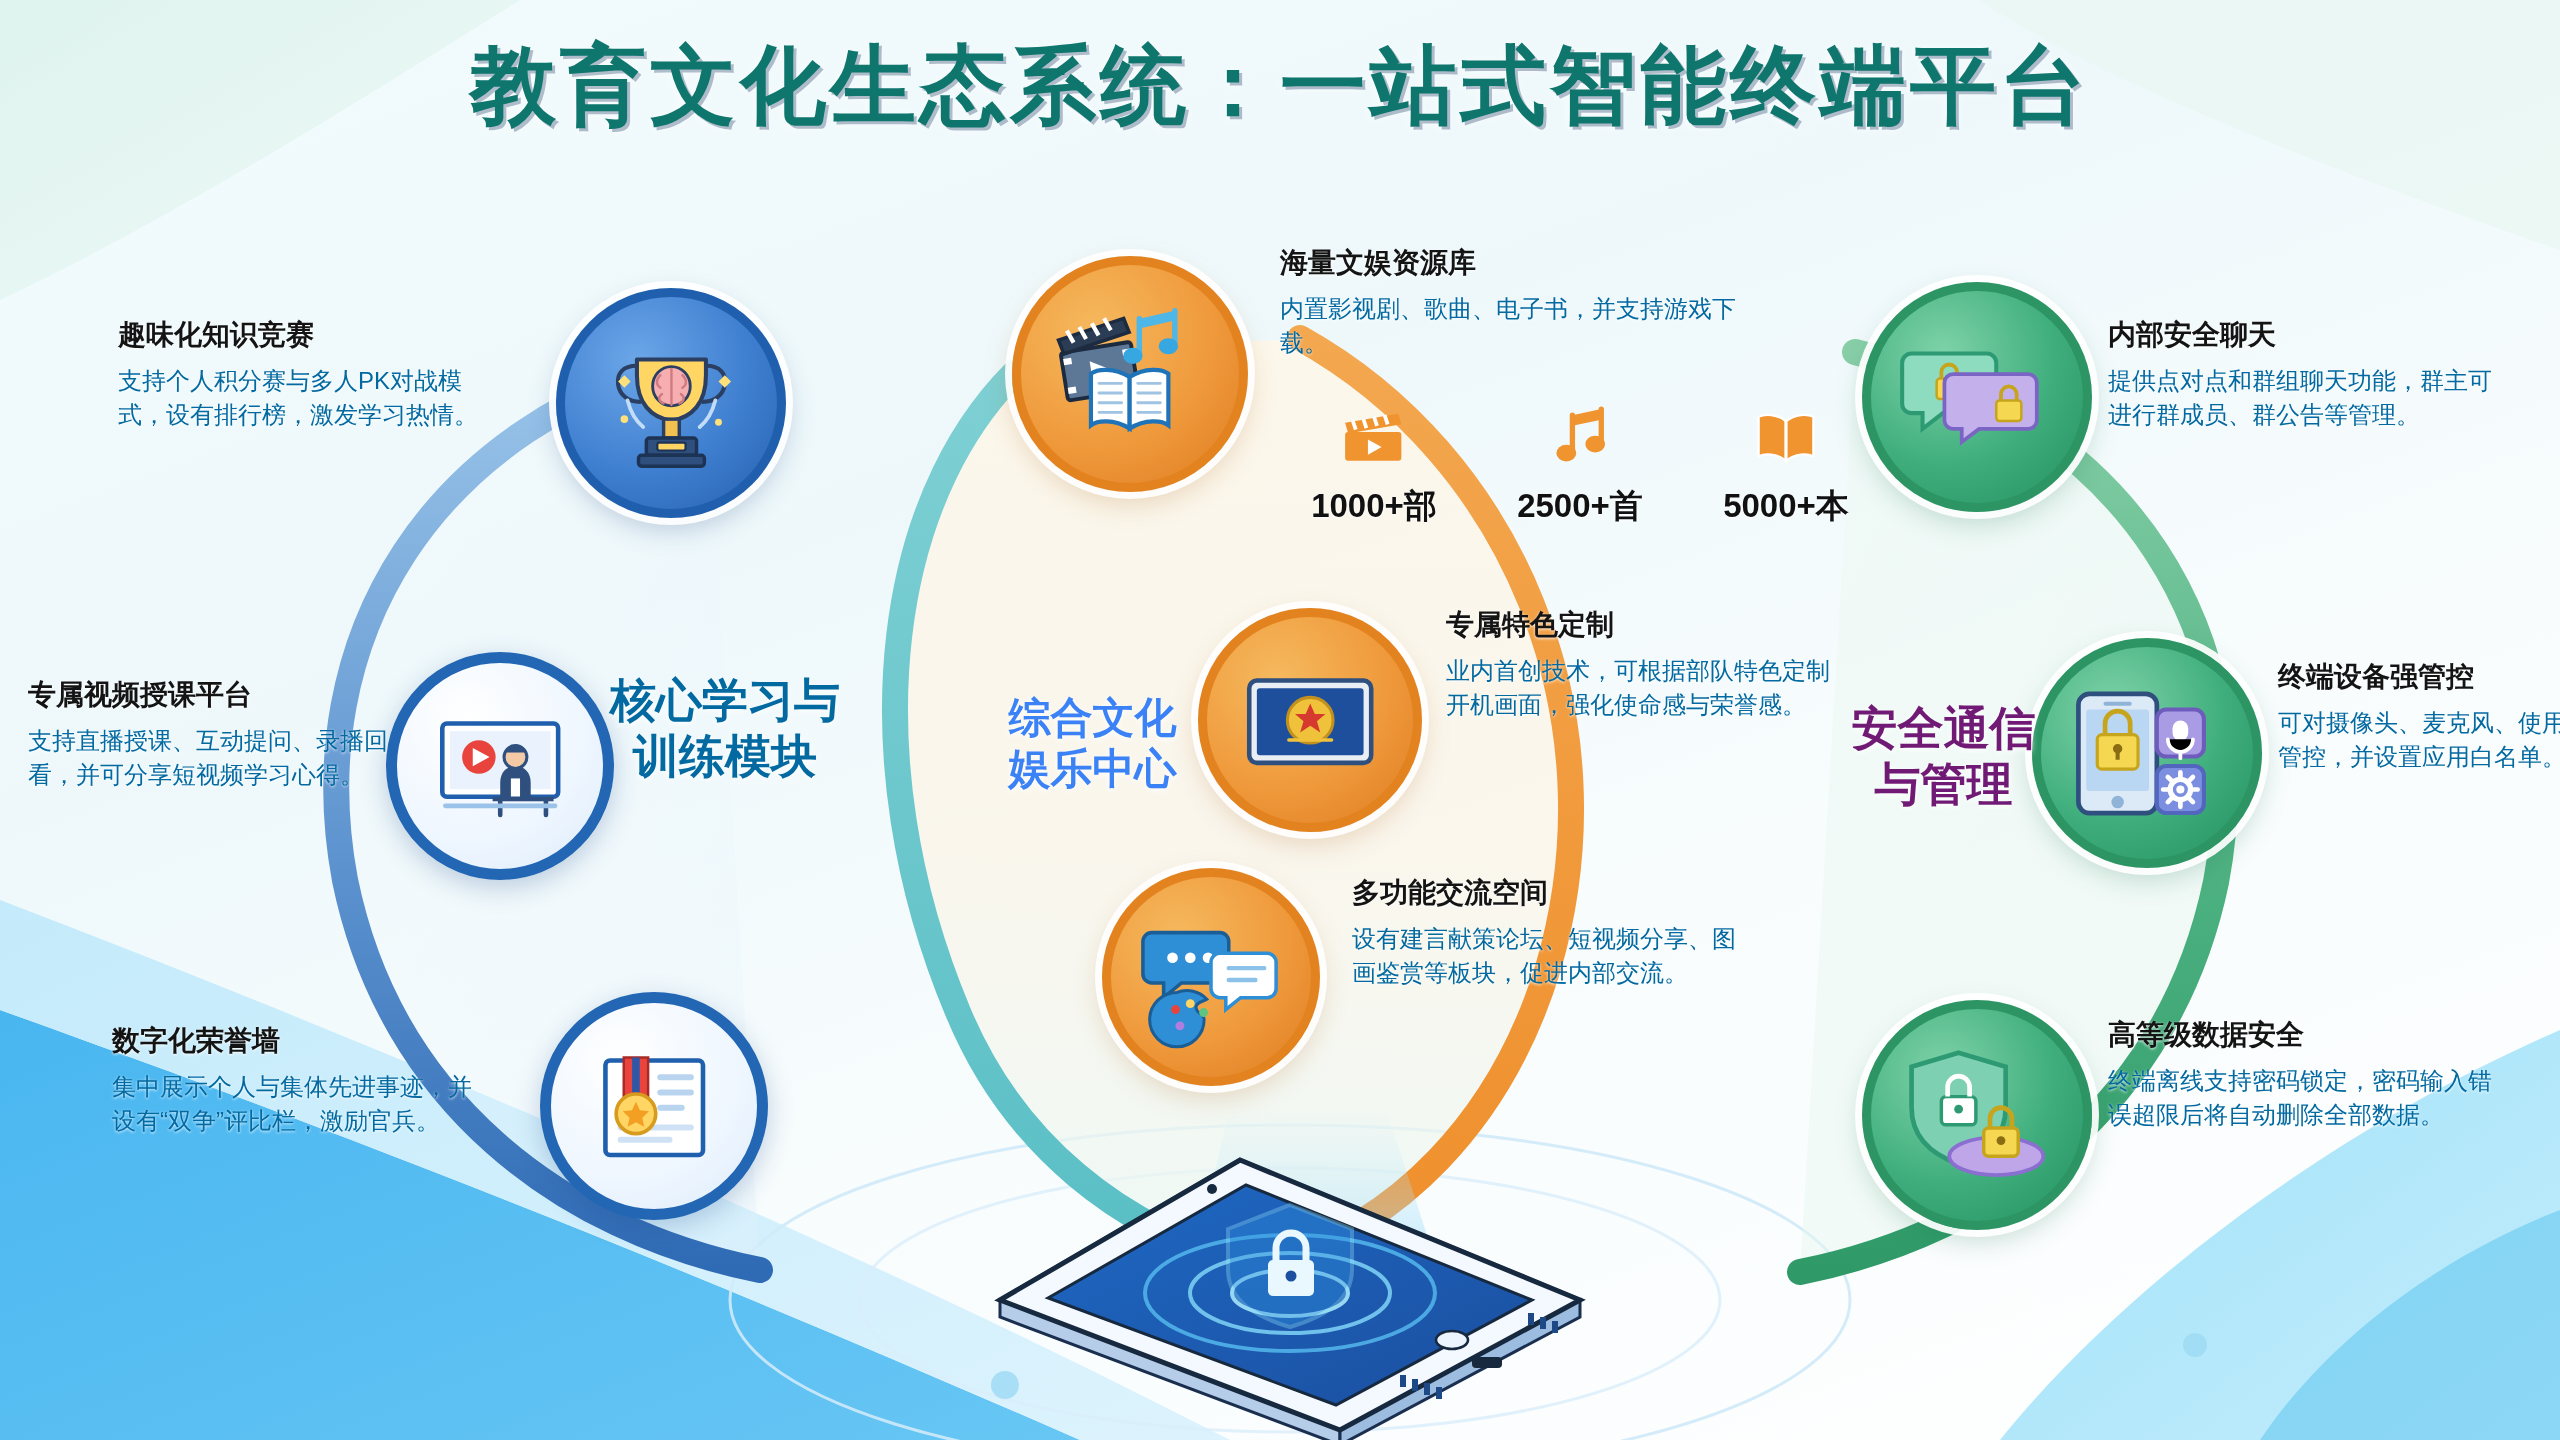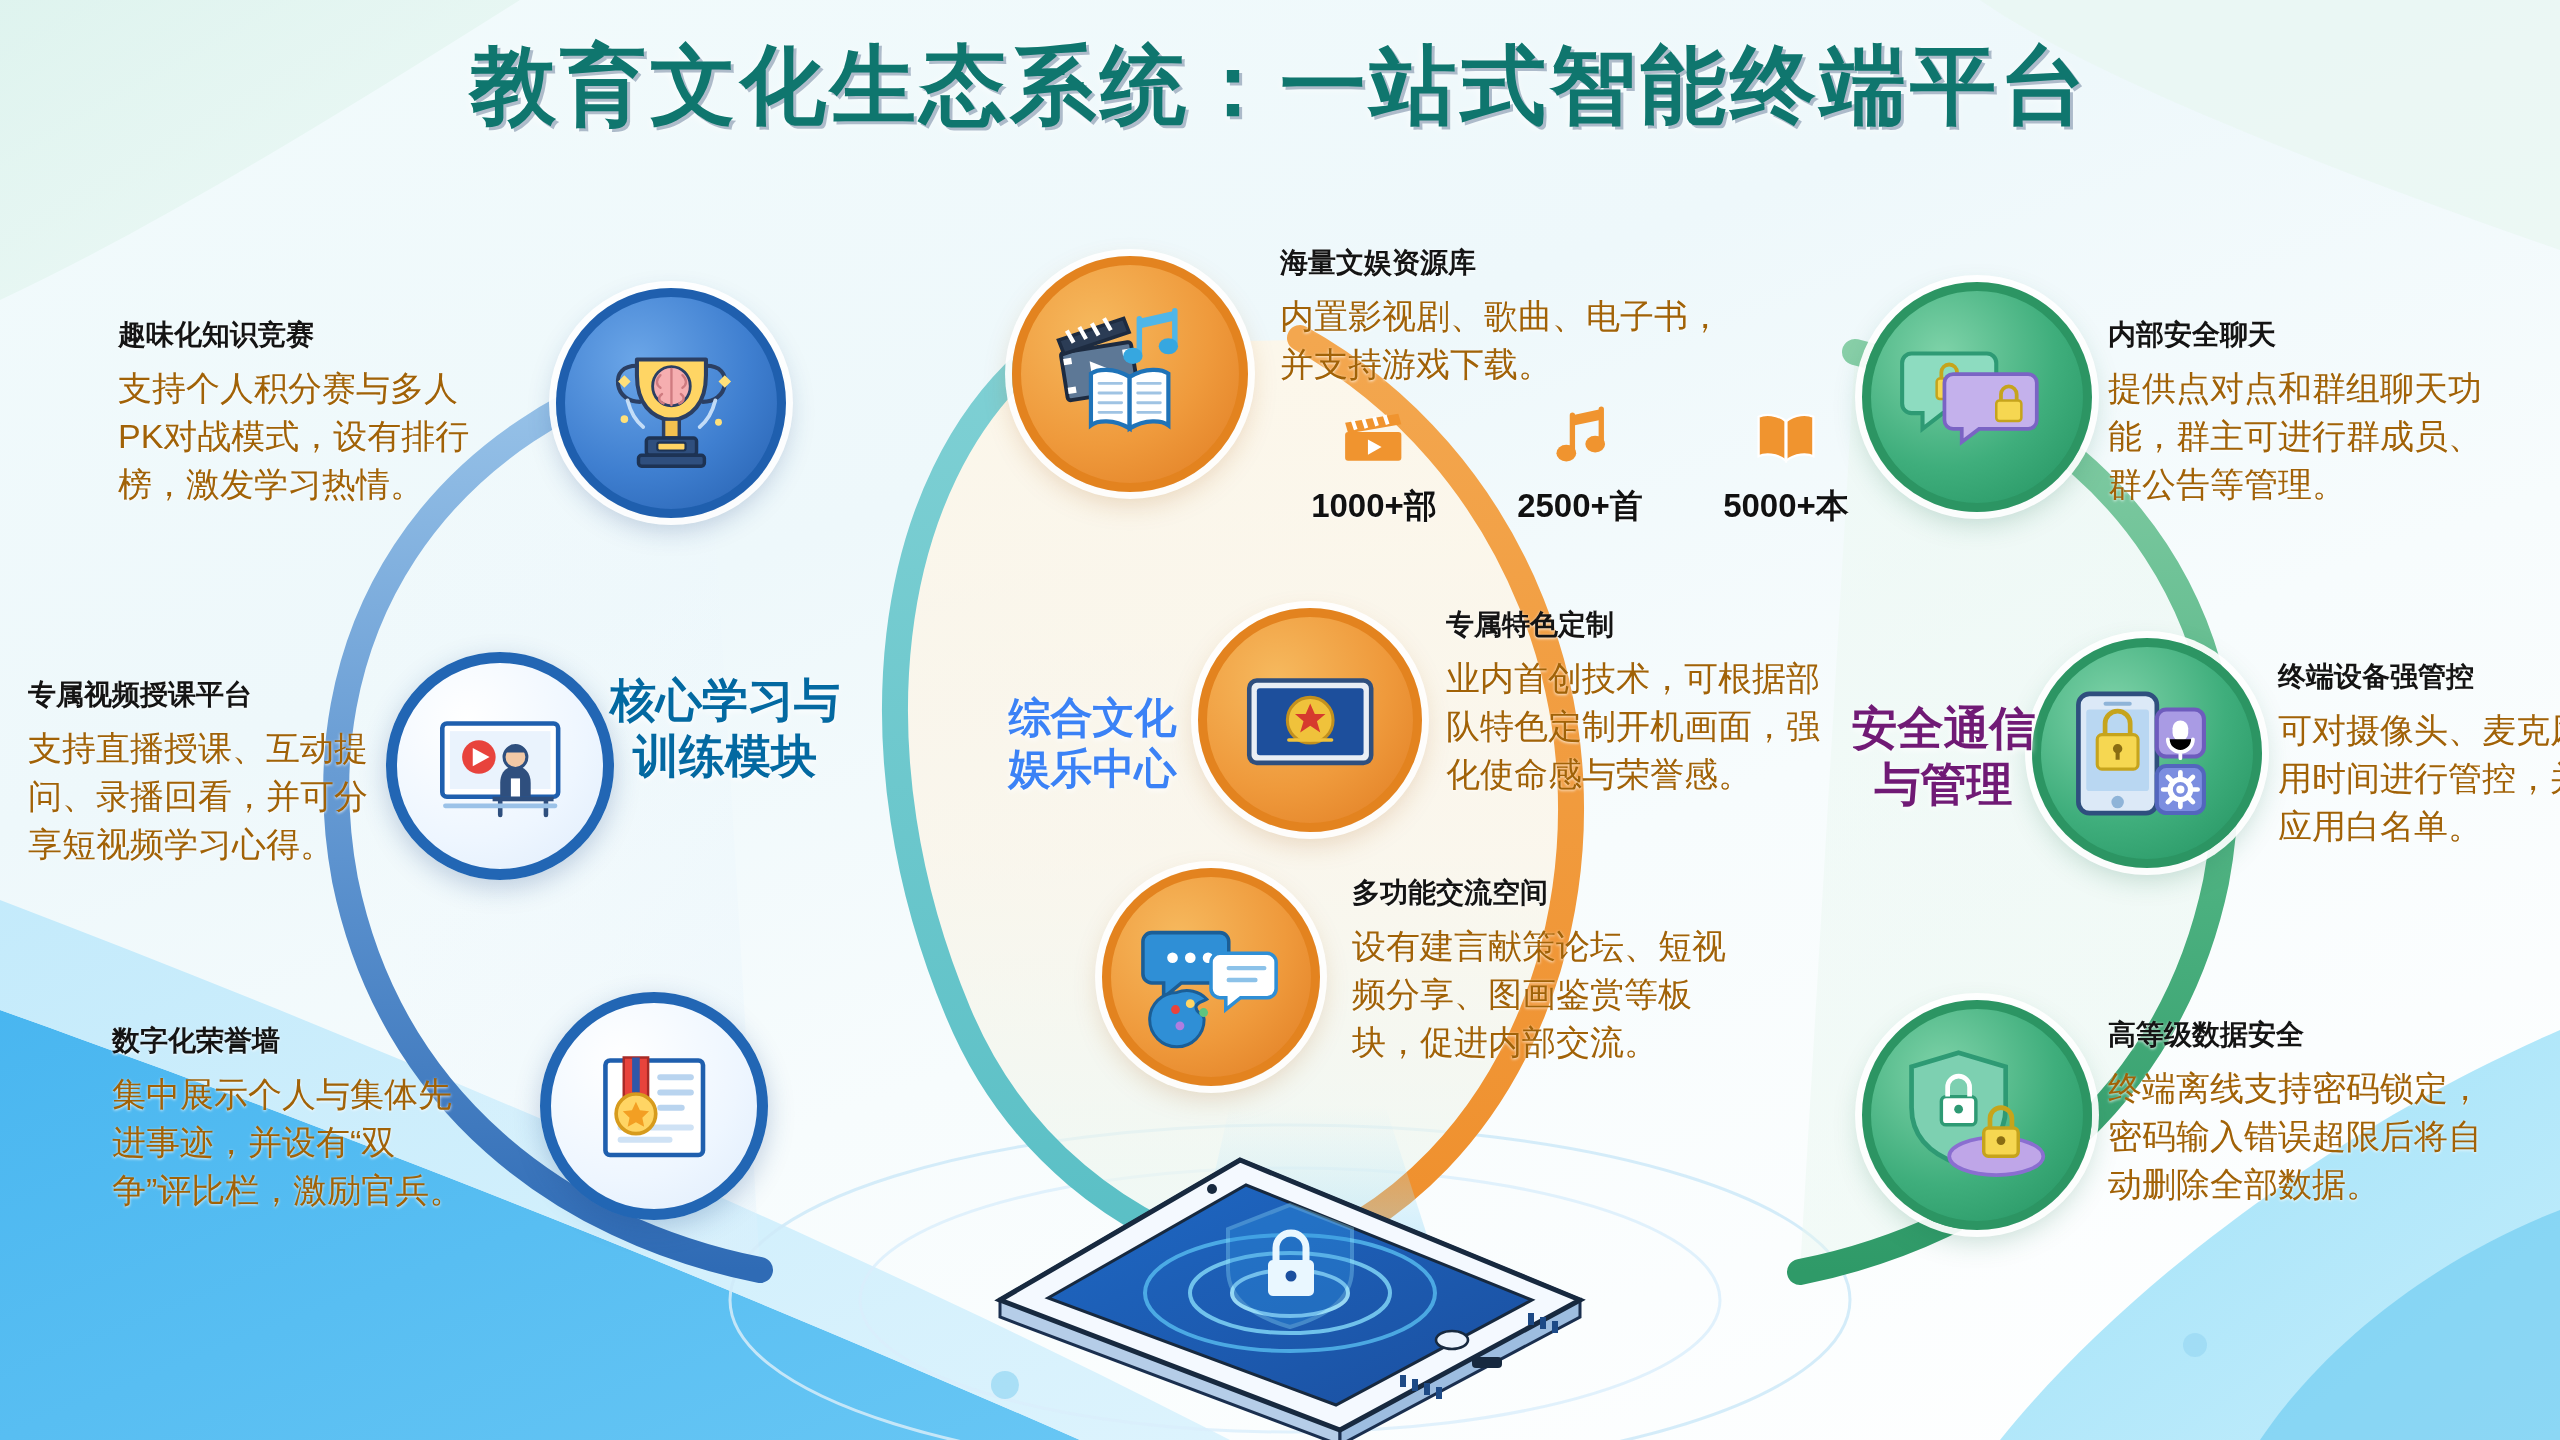--- a/index.html
+++ b/index.html
@@ -57,21 +57,21 @@
   .icon-art { width: 74%; height: 74%; display:block; }
 
   
   .tblock { position: absolute; z-index: 26; }
   .tblock h3 {
     font-size: 28px; font-weight: bold; color: #141414;
     margin-bottom: 12px; line-height: 1.2; white-space: nowrap;
     text-shadow: 0 1px 3px rgba(255,255,255,.9);
   }
   .tblock p {
-    font-size: 34px; line-height: 1.42; color: #a16207;
+    font-size: 24px; line-height: 1.42; color: #0369a1;
     text-shadow: 0 1px 3px rgba(255,255,255,.9);
   }
   .tblock.right h3, .tblock.right p { text-align: left; }
 
   
   .stats { position: absolute; z-index: 26; display: flex; gap: 34px; }
   .stat { display: flex; flex-direction: column; align-items: center; width: 172px; }
   .stat .sicon { height: 78px; display: flex; align-items: flex-end; justify-content: center; }
   .stat .sval {
     font-size: 33px; font-weight: bold; color: #111; margin-top: 8px; white-space: nowrap;

